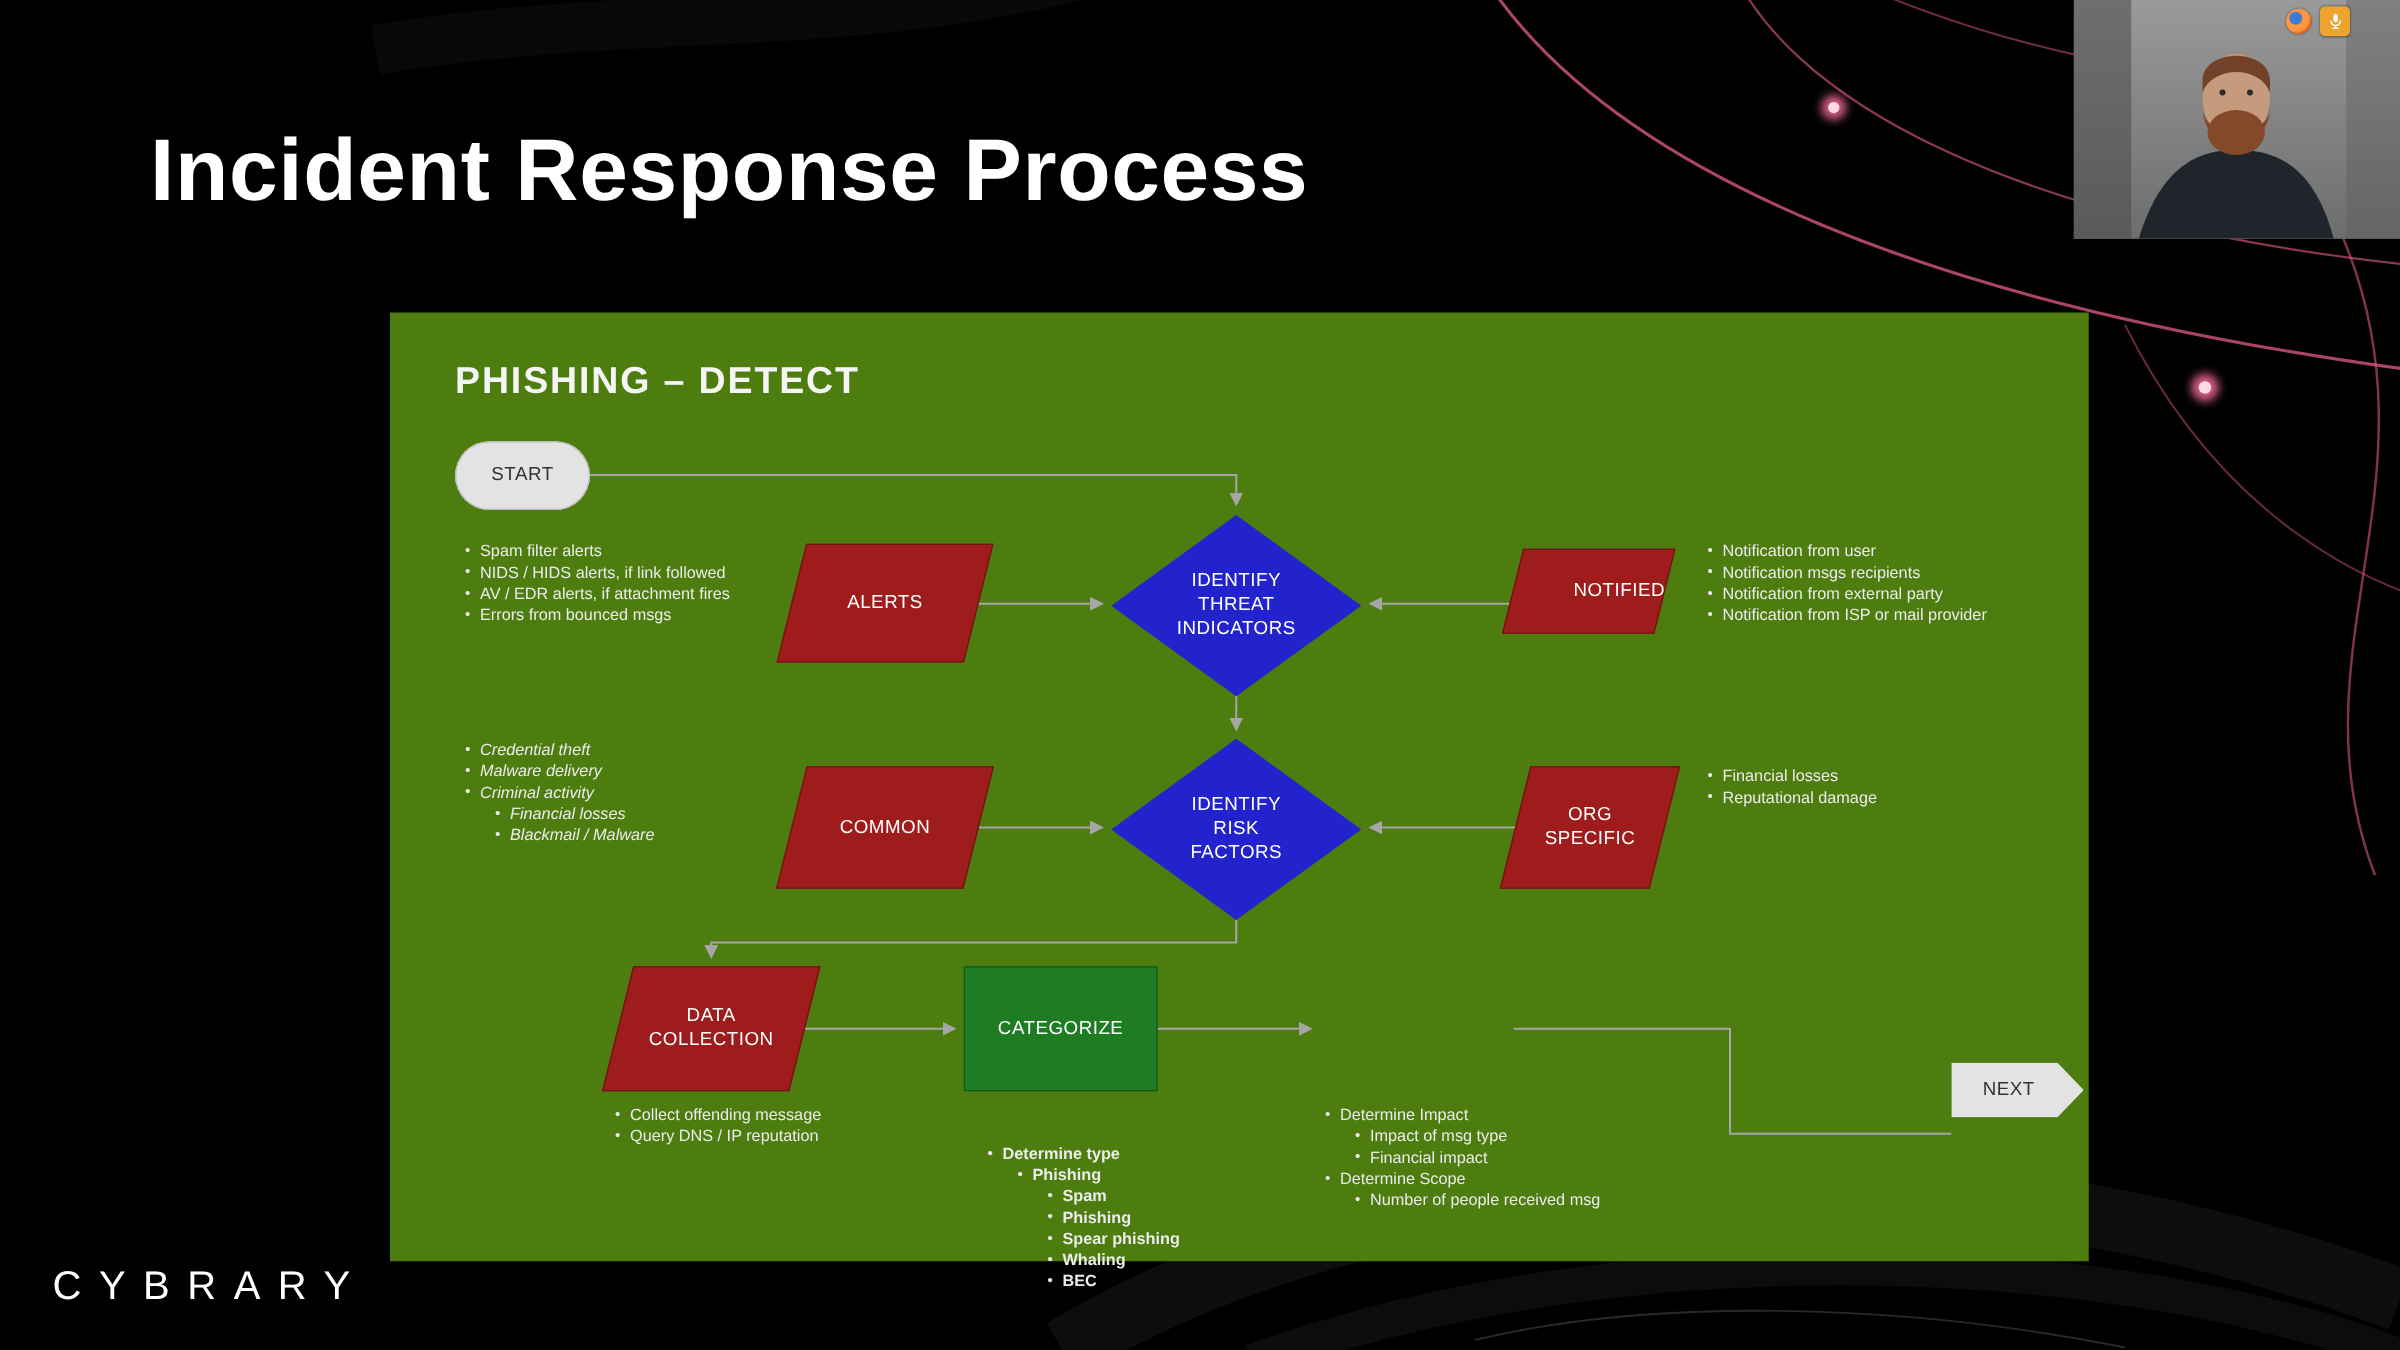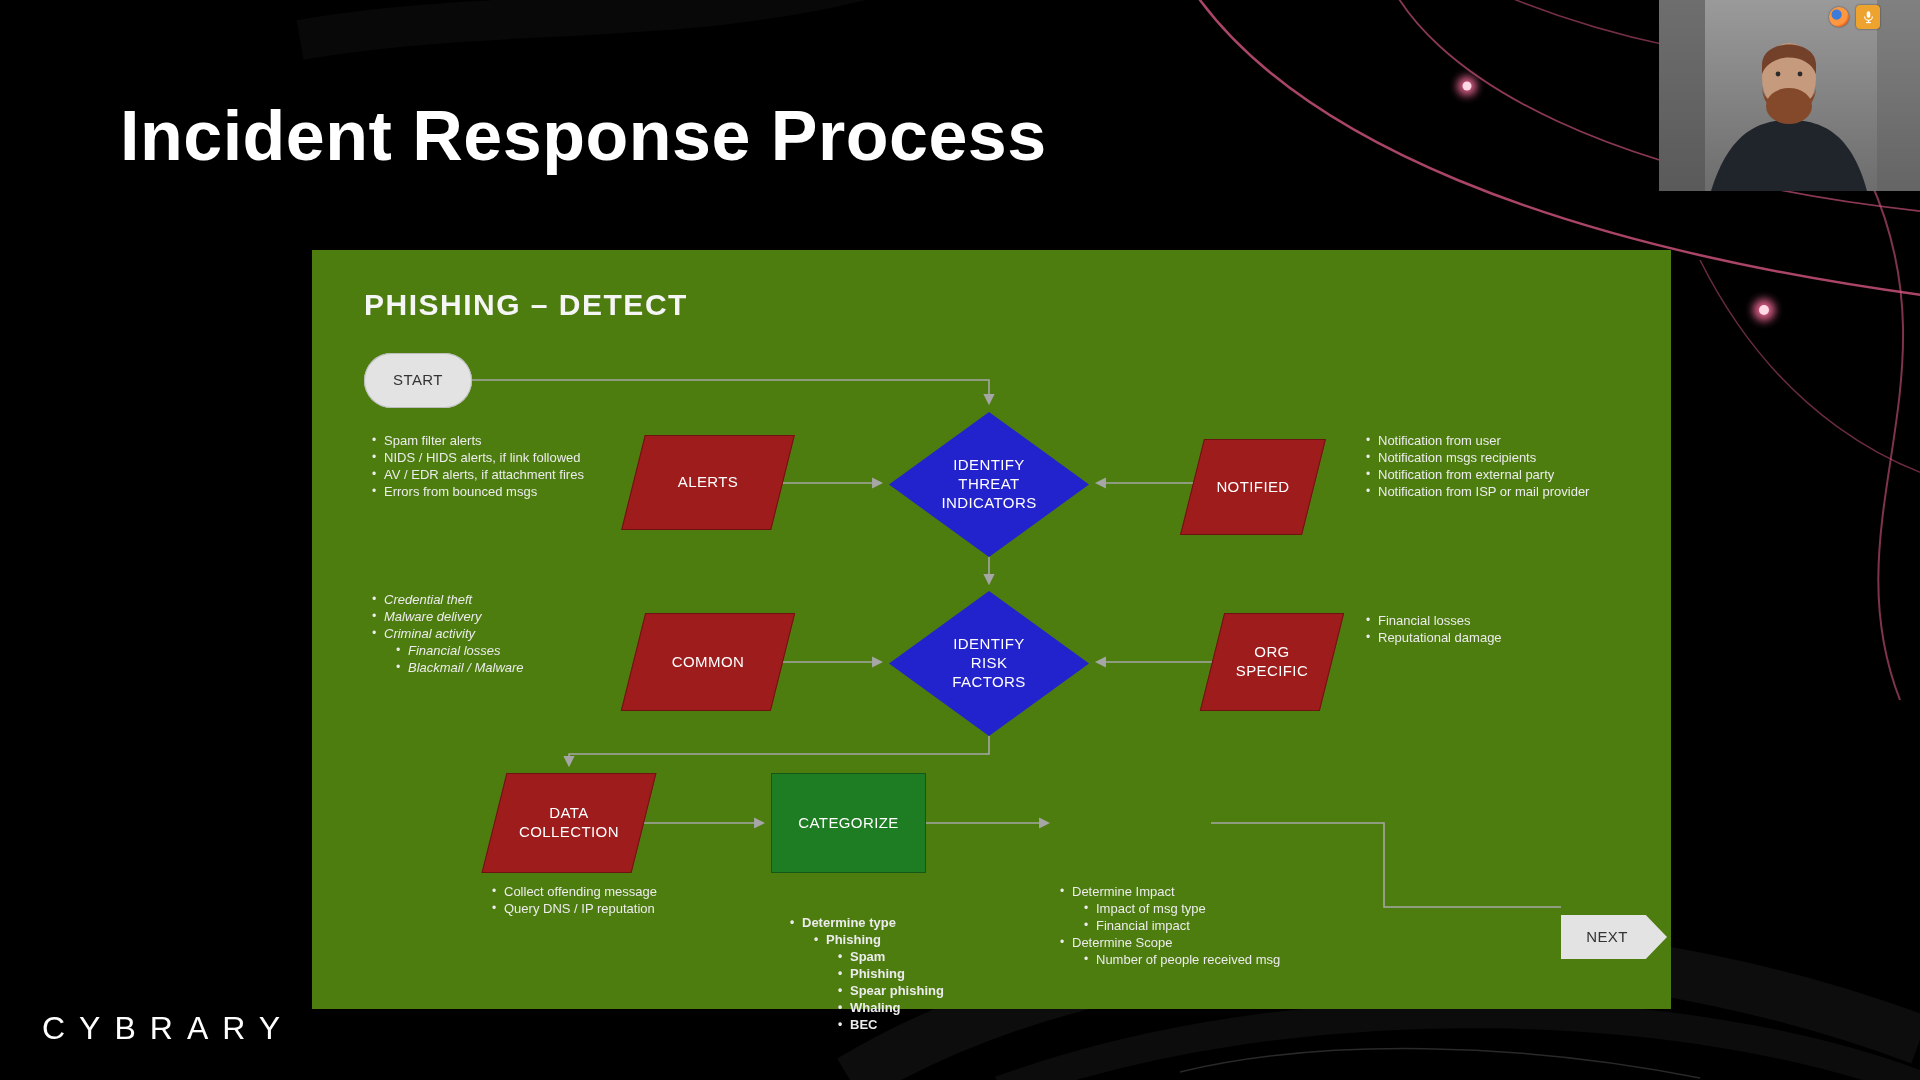--- a/index.html
+++ b/index.html
@@ -88,28 +88,28 @@
   #common-list   { left:58px;   top:341px;font-style:italic; }
   #org-list      { left:1052px; top:362px; }
   #dc-list       { left:178px;  top:633px; }
   #cat-list      { left:476px;  top:664px;font-weight:bold; }
   #triage-list   { left:746px;  top:633px; }
 
   
   #node-start    { left:52px;  top:103px; width:108px; height:55px; }
   #node-alerts   { left:321px; top:185px; width:150px; height:95px; }
   #node-threat   { left:577px; top:162px; width:200px; height:145px; }
-  #node-notified { left:880px; top:189px; width:122px; height:96px; }
+  #node-notified { left:898px; top:189px; width:122px; height:68px;justify-content:flex-end; }
   #node-common   { left:321px; top:363px; width:150px; height:98px; }
   #node-risk     { left:577px; top:341px; width:200px; height:145px; }
   #node-org      { left:900px; top:363px; width:120px; height:98px; }
   #node-dc       { left:182px; top:523px; width:150px; height:100px; }
   #node-cat      { left:459px; top:523px; width:155px; height:100px; }
   #node-triage   { left:744px; top:523px; width:155px; height:100px; }
-  #node-next     { left:1249px; top:665px; width:106px; height:44px; }
+  #node-next     { left:1249px; top:600px; width:106px; height:44px; }
 
   
   .webcam {
     position:absolute; left:1659px; top:0; width:261px; height:191px;
     background:#6f6f6f; z-index:4; overflow:hidden;
   }
   .webcam svg { display:block; }
 
   
   .top-icons {

